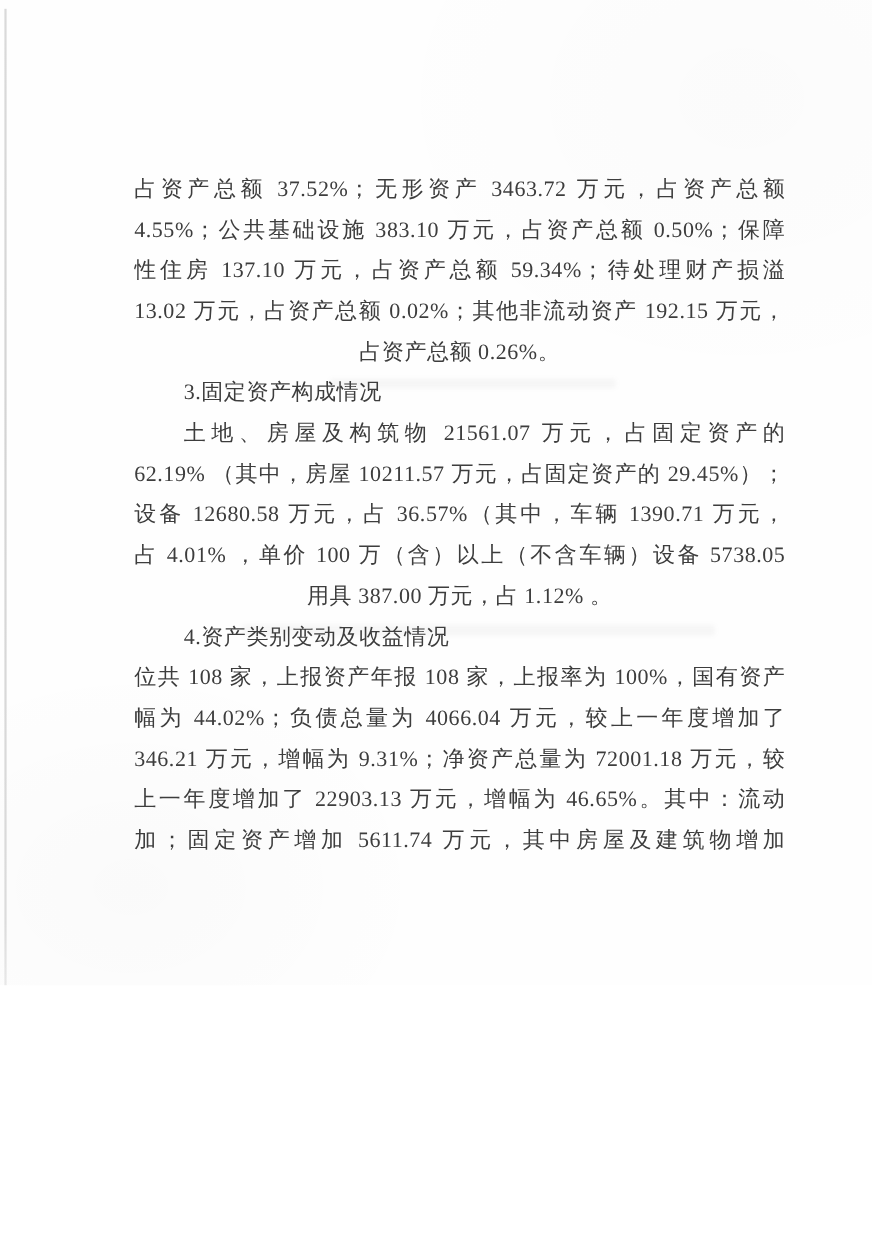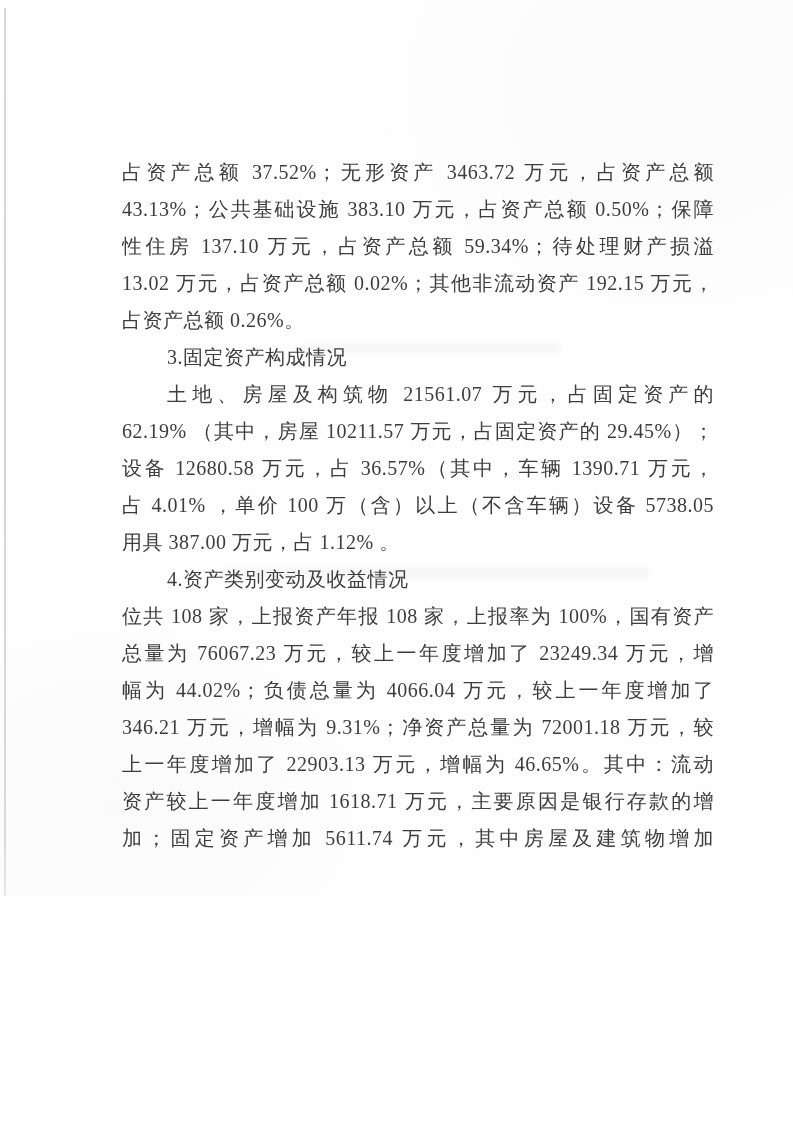--- a/index.html
+++ b/index.html
@@ -38,21 +38,21 @@
     width: 592px;
   }
   .doc-line {
     height: 37px;
     line-height: 37px;
     max-height: 37px;
     overflow: hidden;
     font-size: 20px;
     letter-spacing: 0.5px;
     white-space: normal;
-    text-align: left;
+    text-align: center;
   }
   .just {
     text-align: justify;
     text-align-last: justify;
   }
   .indent {
     text-indent: 45px;
   }
   .heading {
     text-align: right;
@@ -86,40 +86,38 @@
 
   <div class="scan-edge-left"></div>
 
   <div class="scan-artifact smudge-1"></div>
   <div class="scan-artifact smudge-2"></div>
   <div class="scan-artifact smudge-3"></div>
 
   <div class="body-text">
 
     <div class="doc-line just">占资产总额 37.52%；无形资产 3463.72 万元，占资产总额</div>
-    <div class="doc-line just">43.13%；公共基础设施 383.10 万元，占资产总额 0.50%；保障</div>
+    <div class="doc-line just">4.55%；公共基础设施 383.10 万元，占资产总额 0.50%；保障</div>
     <div class="doc-line just">性住房 137.10 万元，占资产总额 59.34%；待处理财产损溢</div>
     <div class="doc-line just">13.02 万元，占资产总额 0.02%；其他非流动资产 192.15 万元，</div>
     <div class="doc-line">占资产总额 0.26%。</div>
 
     <div class="doc-line heading indent">3.固定资产构成情况</div>
 
     <div class="doc-line just indent">土地、房屋及构筑物 21561.07 万元，占固定资产的</div>
     <div class="doc-line just">62.19% （其中，房屋 10211.57 万元，占固定资产的 29.45%）；</div>
     <div class="doc-line just">设备 12680.58 万元，占 36.57%（其中，车辆 1390.71 万元，</div>
     <div class="doc-line just">占 4.01% ，单价 100 万（含）以上（不含车辆）设备 5738.05</div>
     <div class="doc-line">用具 387.00 万元，占 1.12% 。</div>
 
     <div class="doc-line heading indent">4.资产类别变动及收益情况</div>
 
     <div class="doc-line just">位共 108 家，上报资产年报 108 家，上报率为 100%，国有资产</div>
-    <div class="doc-line just">总量为 76067.23 万元，较上一年度增加了 23249.34 万元，增</div>
     <div class="doc-line just">幅为 44.02%；负债总量为 4066.04 万元，较上一年度增加了</div>
     <div class="doc-line just">346.21 万元，增幅为 9.31%；净资产总量为 72001.18 万元，较</div>
     <div class="doc-line just">上一年度增加了 22903.13 万元，增幅为 46.65%。其中：流动</div>
-    <div class="doc-line just">资产较上一年度增加 1618.71 万元，主要原因是银行存款的增</div>
     <div class="doc-line just">加；固定资产增加 5611.74 万元，其中房屋及建筑物增加</div>
 
   </div>
 
   <div class="page-number">2</div>
 
 </div>
 
 </body></html>

